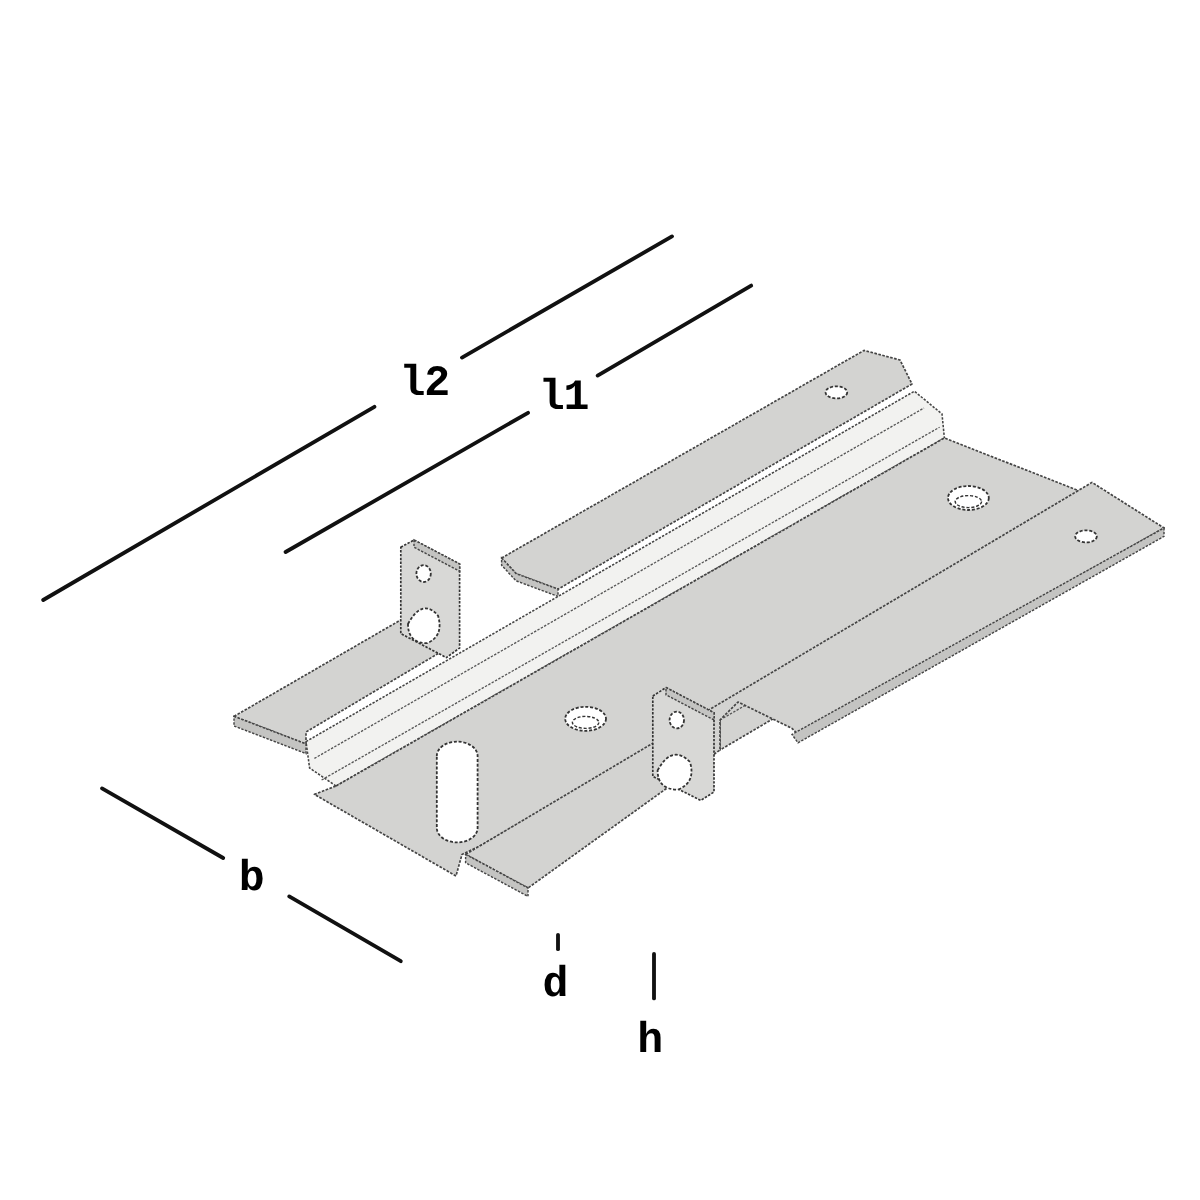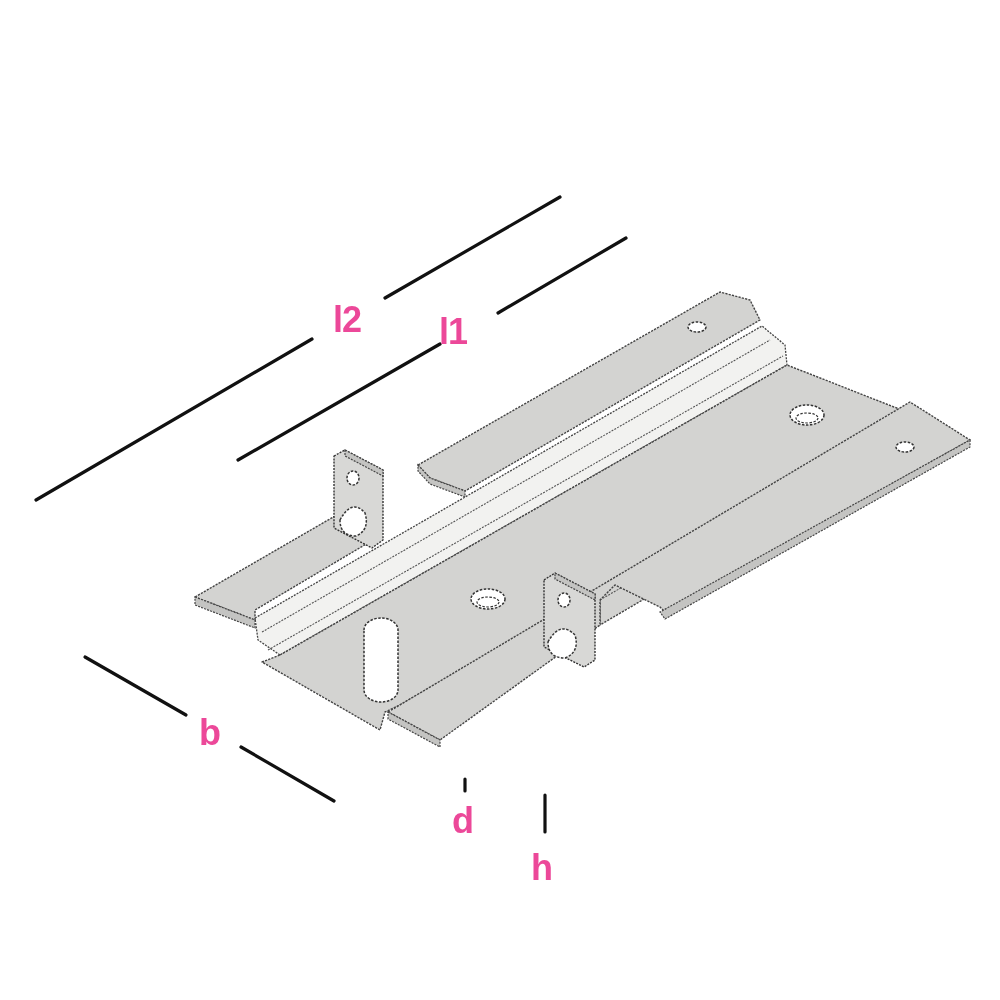--- a/index.html
+++ b/index.html
@@ -8,24 +8,24 @@
     .dim-line { stroke: #111111; stroke-width: 3.2; stroke-linecap: round; fill: none; }
     .plate { fill: #d3d3d1; stroke: #444444; stroke-width: 1.4; stroke-dasharray: 2.2 1.2; stroke-linejoin: round; }
     .plate-edge { fill: #c4c4c2; stroke: #444444; stroke-width: 1.2; stroke-dasharray: 2 1.2; }
     .bead { fill: #f2f2f0; stroke: #444444; stroke-width: 1.3; stroke-dasharray: 2 1.2; }
     .hole { fill: #ffffff; stroke: #333333; stroke-width: 1.5; stroke-dasharray: 2.5 1.5; }
     .hole-inner { fill: none; stroke: #333333; stroke-width: 1.2; stroke-dasharray: 2.5 1.5; }
     .tab { fill: #d8d8d6; stroke: #333333; stroke-width: 1.4; stroke-dasharray: 2 1.2; stroke-linejoin: round; }
     .seam { fill: none; stroke: #555555; stroke-width: 1.1; stroke-dasharray: 2 1.2; }
     .dim-label {
       position: absolute;
-      font-family: Liberation Sans, sans-serif;
+      font-family: Liberation Mono, monospace;
       font-weight: bold;
       font-size: 36px;
-      color: #ec4899;
+      color: #000000;
       line-height: 1;
       letter-spacing: -1px;
     }
   </style>
 </head>
 <body>
 
 <div class="canvas">
   <svg width="1000" height="1000" viewBox="0 0 1000 1000">
 
@@ -93,17 +93,17 @@
 
     <g>
       <polygon class="tab" points="544,580 555,573 595,594 595,660 584,667 544,647"></polygon>
       <polygon class="plate-edge" points="555,573 595,594 595,600 555,579"></polygon>
       <ellipse class="hole" cx="564" cy="600" rx="6" ry="7"></ellipse>
       <path class="hole" d="M548,642 Q560,620 575,635 Q580,652 565,658 Q548,658 548,642 Z"></path>
     </g>
   </svg>
 
   <div class="dim-label" style="left:333px; top:302px;">l2</div>
-  <div class="dim-label" style="left:439px; top:314px;">l1</div>
+  <div class="dim-label" style="left:449px; top:314px;">l1</div>
   <div class="dim-label" style="left:199px; top:715px;">b</div>
   <div class="dim-label" style="left:452px; top:803px;">d</div>
   <div class="dim-label" style="left:531px; top:850px;">h</div>
 </div>
 
 </body></html>

